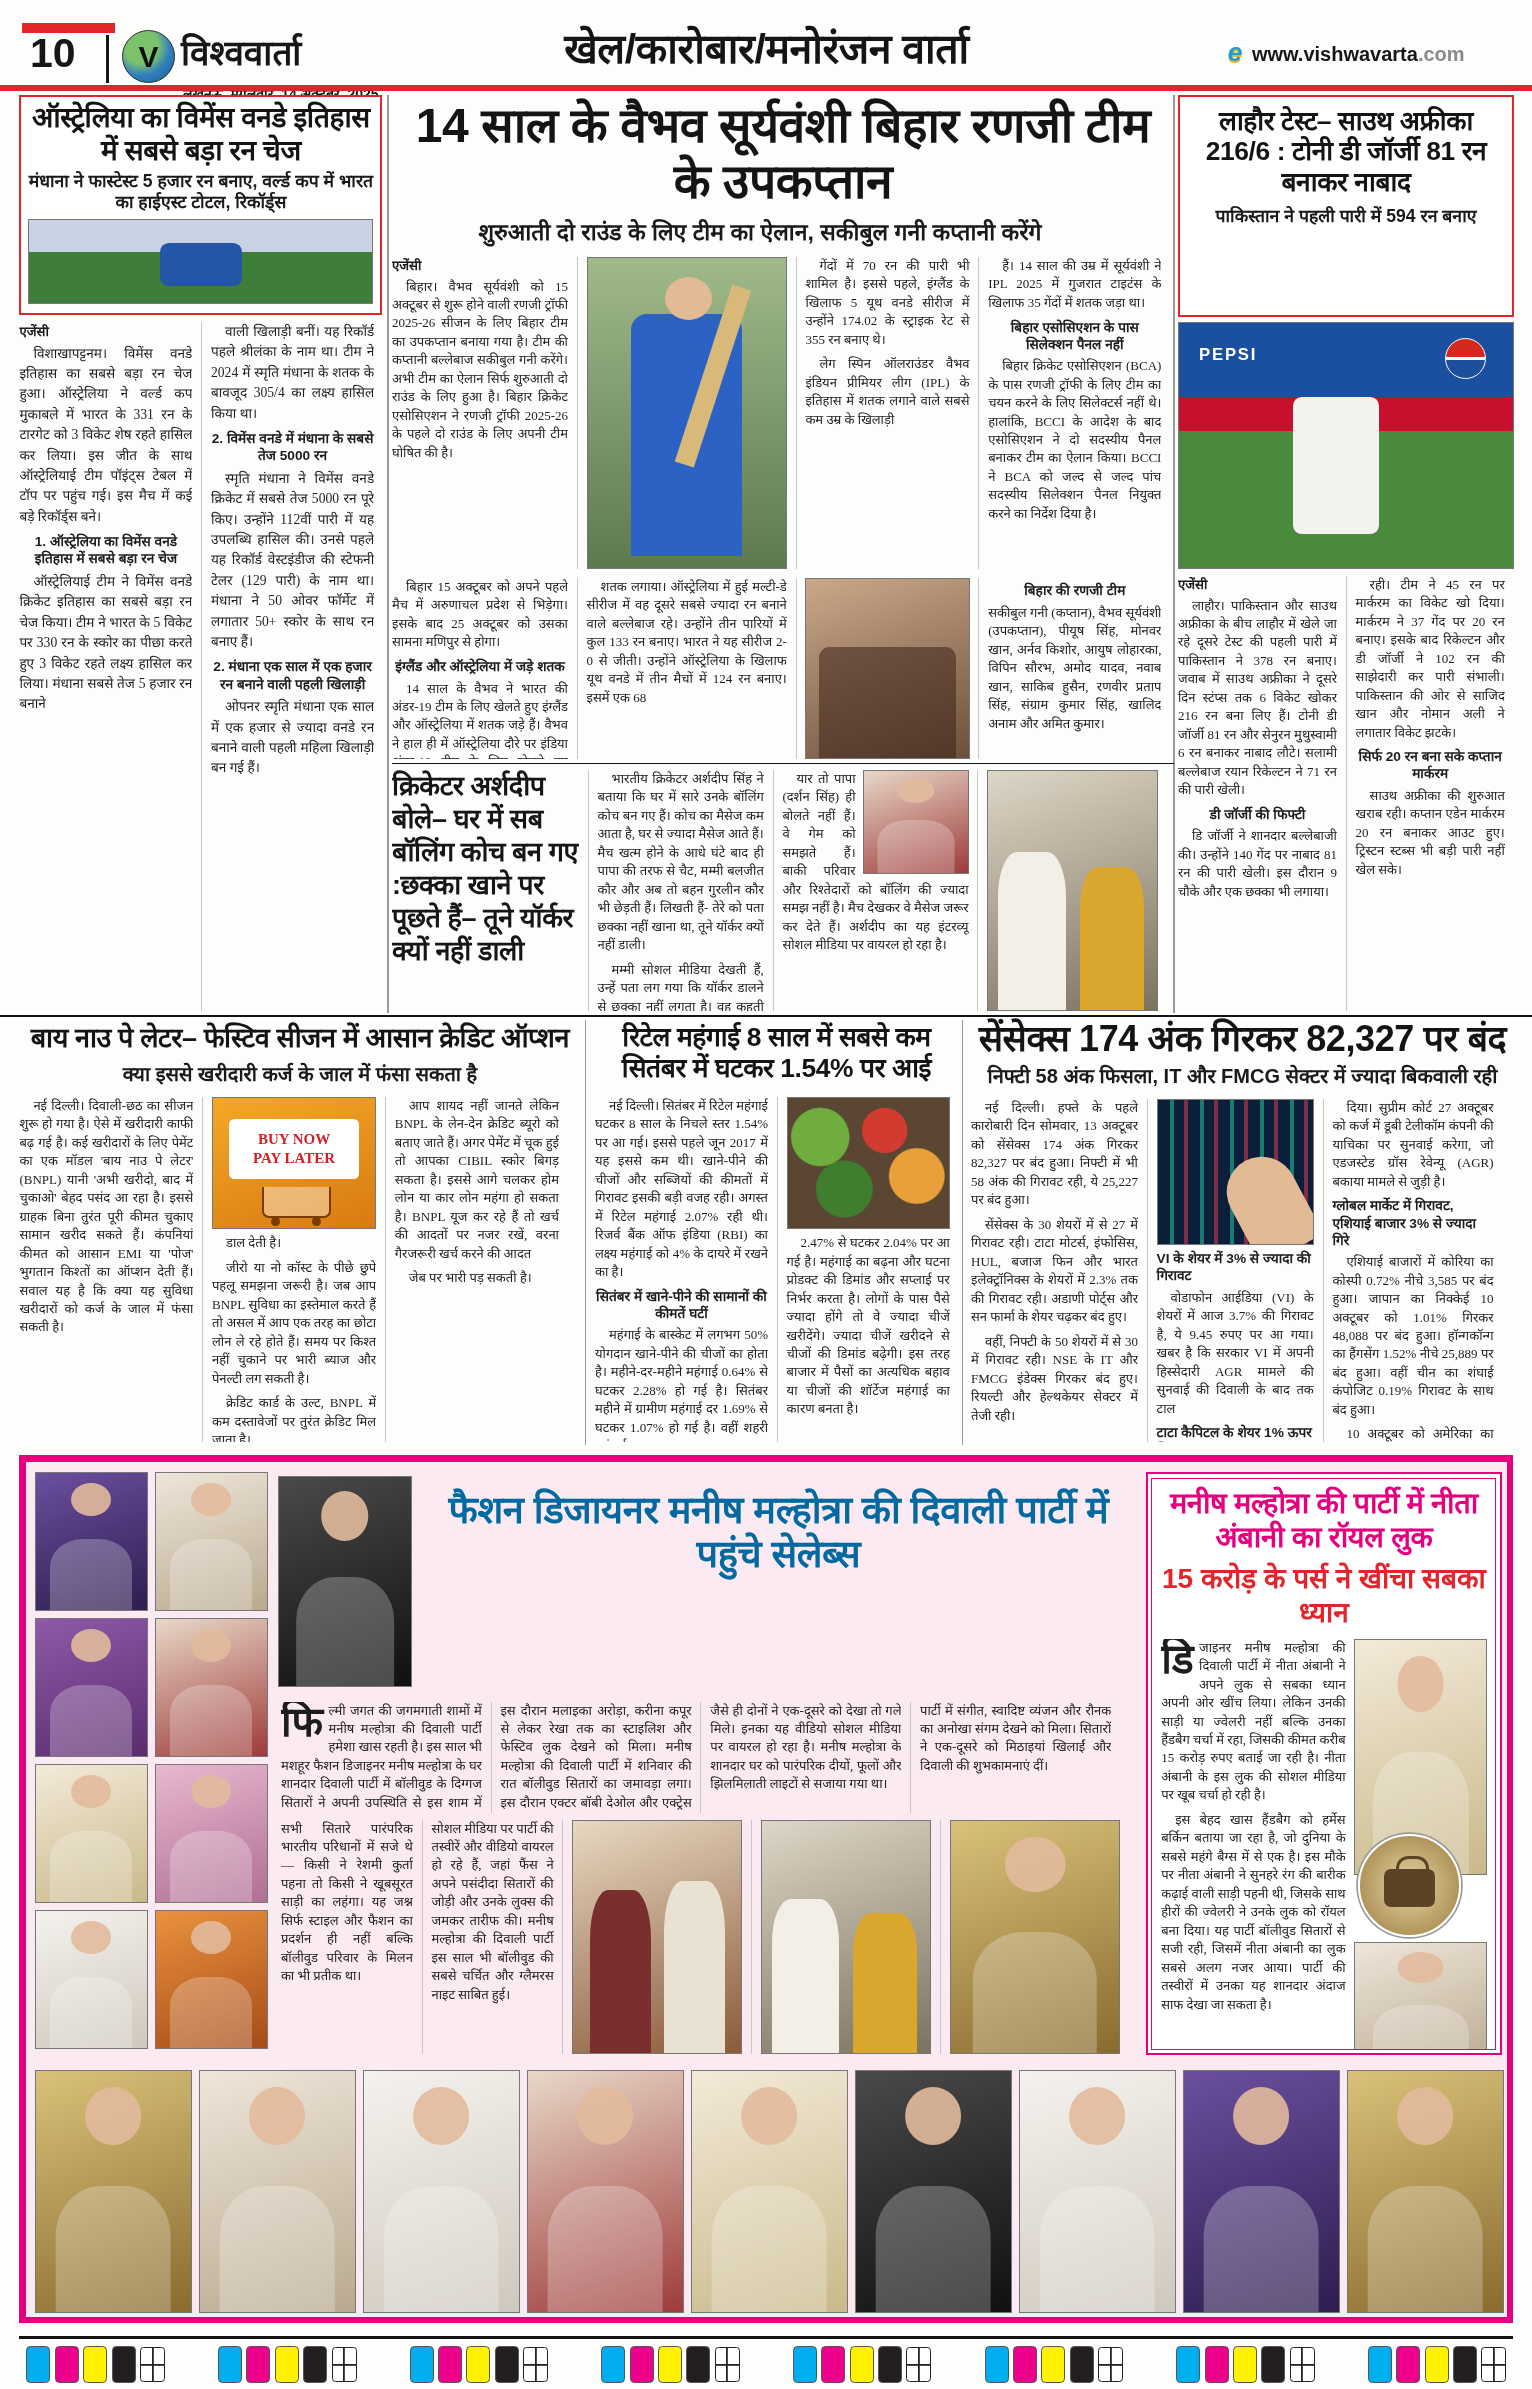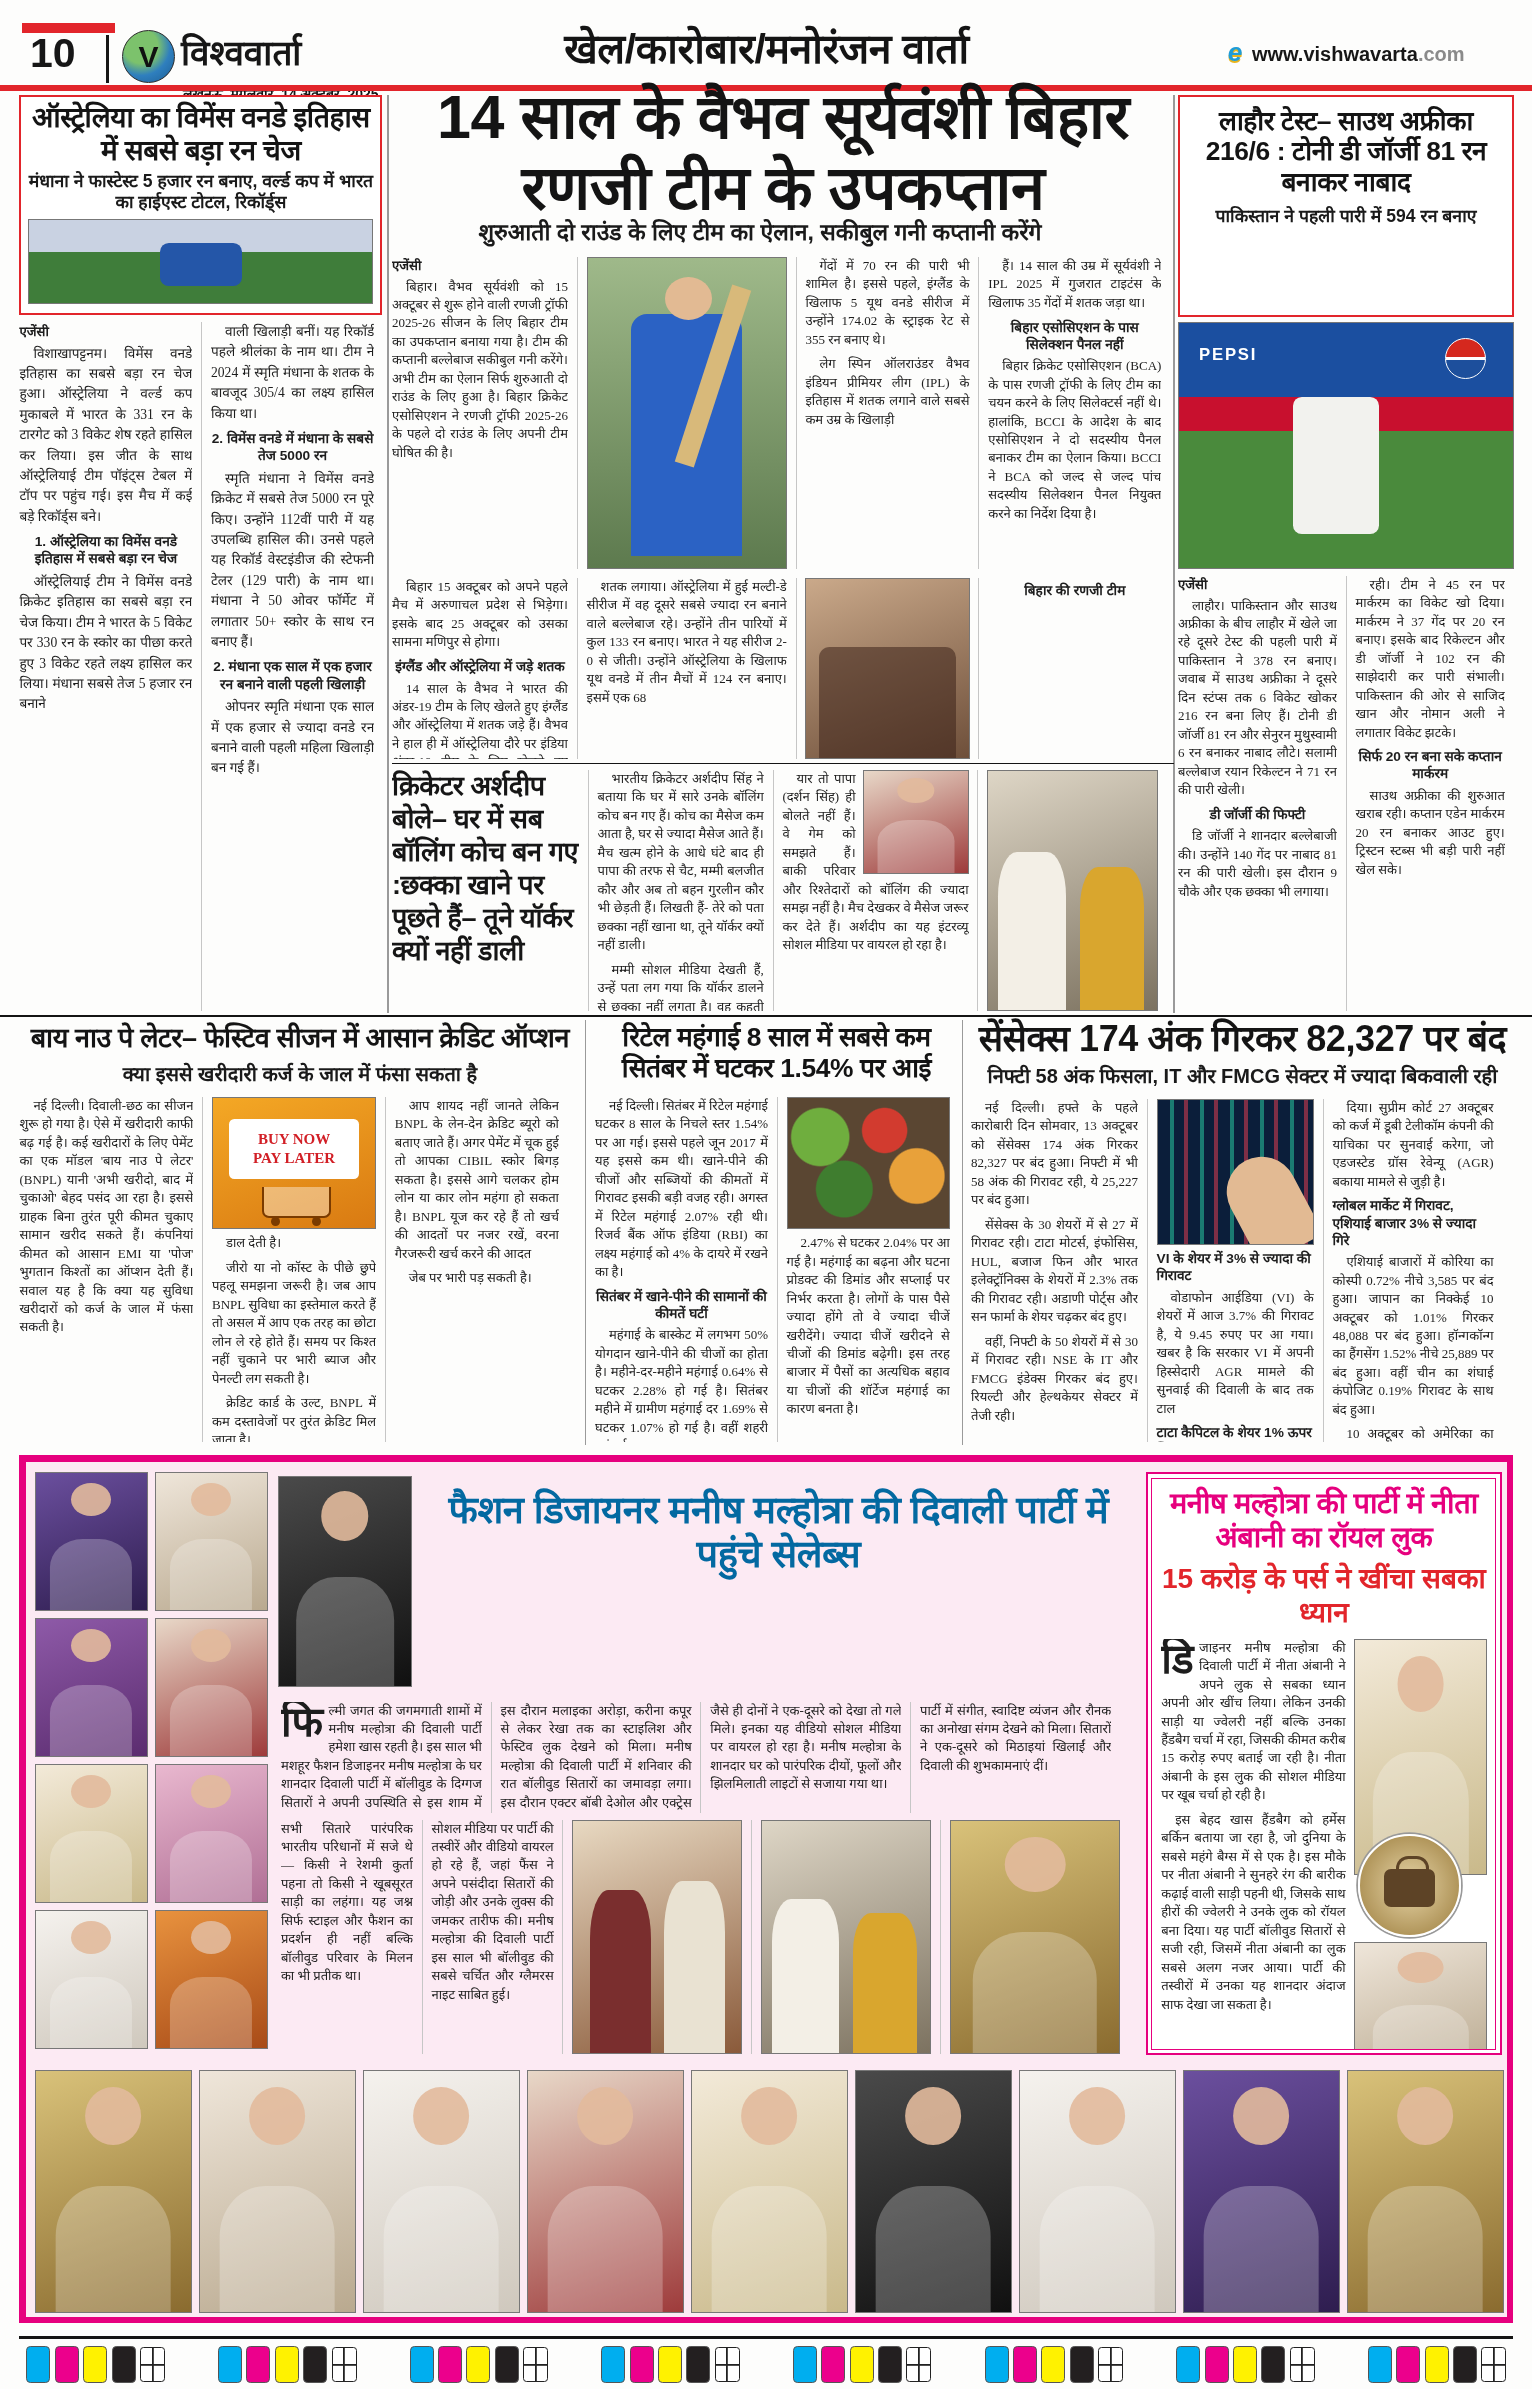--- a/index.html
+++ b/index.html
@@ -102,21 +102,21 @@
   </div>
   <div class="col bodytxt" style="width:173px;font-size:13.6px;line-height:1.5;">
     <p>वाली खिलाड़ी बनीं। यह रिकॉर्ड पहले श्रीलंका के नाम था। टीम ने 2024 में स्मृति मंधाना के शतक के बावजूद 305/4 का लक्ष्य हासिल किया था।</p>
     <div class="h4">2. विमेंस वनडे में मंधाना के सबसे तेज 5000 रन</div>
     <p>स्मृति मंधाना ने विमेंस वनडे क्रिकेट में सबसे तेज 5000 रन पूरे किए। उन्होंने 112वीं पारी में यह उपलब्धि हासिल की। उनसे पहले यह रिकॉर्ड वेस्टइंडीज की स्टेफनी टेलर (129 पारी) के नाम था। मंधाना ने 50 ओवर फॉर्मेट में लगातार 50+ स्कोर के साथ रन बनाए हैं।</p>
     <div class="h4">2. मंधाना एक साल में एक हजार रन बनाने वाली पहली खिलाड़ी</div>
     <p>ओपनर स्मृति मंधाना एक साल में एक हजार से ज्यादा वनडे रन बनाने वाली पहली महिला खिलाड़ी बन गई हैं।</p>
   </div>
 </div>
 
-<div class="abs hl" style="left:392px;top:82px;width:782px;font-size:61px;">14 साल के वैभव सूर्यवंशी बिहार रणजी टीम के उपकप्तान</div>
+<div class="abs hl" style="left:392px;top:98px;width:782px;font-size:48px;">14 साल के वैभव सूर्यवंशी बिहार रणजी टीम के उपकप्तान</div>
 <div class="abs sub" style="left:369px;top:218px;width:782px;font-size:23px;">शुरुआती दो राउंड के लिए टीम का ऐलान, सकीबुल गनी कप्तानी करेंगे</div>
 
 <div class="abs colrow" style="left:392px;top:257px;width:782px;height:312px;">
   <div class="col bodytxt" style="width:176px;">
     <div class="byline">एजेंसी</div>
     <p>बिहार। वैभव सूर्यवंशी को 15 अक्टूबर से शुरू होने वाली रणजी ट्रॉफी 2025-26 सीजन के लिए बिहार टीम का उपकप्तान बनाया गया है। टीम की कप्तानी बल्लेबाज सकीबुल गनी करेंगे। अभी टीम का ऐलान सिर्फ शुरुआती दो राउंड के लिए हुआ है। बिहार क्रिकेट एसोसिएशन ने रणजी ट्रॉफी 2025-26 के पहले दो राउंड के लिए अपनी टीम घोषित की है।</p>
   </div>
   <div class="col" style="width:210px;">
     <div class="ph ph-vaibhav" style="width:100%;height:100%;">
         <span class="ph-face"></span>
@@ -140,20 +140,21 @@
     <p>14 साल के वैभव ने भारत की अंडर-19 टीम के लिए खेलते हुए इंग्लैंड और ऑस्ट्रेलिया में शतक जड़े हैं। वैभव ने हाल ही में ऑस्ट्रेलिया दौरे पर इंडिया अंडर-19 टीम के लिए खेलते हुए ब्रिस्बेन में पहले यूथ टेस्ट में 78 गेंदों पर</p>
   </div>
   <div class="col bodytxt" style="width:210px;">
     <p>शतक लगाया। ऑस्ट्रेलिया में हुई मल्टी-डे सीरीज में वह दूसरे सबसे ज्यादा रन बनाने वाले बल्लेबाज रहे। उन्होंने तीन पारियों में कुल 133 रन बनाए। भारत ने यह सीरीज 2-0 से जीती। उन्होंने ऑस्ट्रेलिया के खिलाफ यूथ वनडे में तीन मैचों में 124 रन बनाए। इसमें एक 68</p>
   </div>
   <div class="col" style="width:174px;">
     <div class="ph ph-family" style="width:100%;height:100%;"></div>
   </div>
   <div class="col bodytxt" style="width:183px;">
     <div class="h4">बिहार की रणजी टीम</div>
+    <p style="text-indent:0;">सकीबुल गनी (कप्तान), वैभव सूर्यवंशी (उपकप्तान), पीयूष सिंह, मोनवर खान, अर्नव किशोर, आयुष लोहारका, विपिन सौरभ, अमोद यादव, नवाब खान, साकिब हुसैन, रणवीर प्रताप सिंह, संग्राम कुमार सिंह, खालिद अनाम और अमित कुमार।</p>
   </div>
 </div>
 
 <div class="abs hrule" style="left:392px;top:763px;width:782px;height:1.3px;"></div>
 <div class="abs colrow" style="left:392px;top:770px;width:782px;height:241px;">
   <div class="col" style="width:187px;">
     <div style="font-weight:800;font-size:27px;line-height:1.22;letter-spacing:-0.4px;">क्रिकेटर अर्शदीप बोले– घर में सब बॉलिंग कोच बन गए :छक्का खाने पर पूछते हैं– तूने यॉर्कर क्यों नहीं डाली</div>
   </div>
   <div class="col bodytxt" style="width:176px;">
     <p>भारतीय क्रिकेटर अर्शदीप सिंह ने बताया कि घर में सारे उनके बॉलिंग कोच बन गए हैं। कोच का मैसेज कम आता है, घर से ज्यादा मैसेज आते हैं। मैच खत्म होने के आधे घंटे बाद ही पापा की तरफ से चैट, मम्मी बलजीत कौर और अब तो बहन गुरलीन कौर भी छेड़ती हैं। लिखती हैं- तेरे को पता छक्का नहीं खाना था, तूने यॉर्कर क्यों नहीं डाली।</p>

